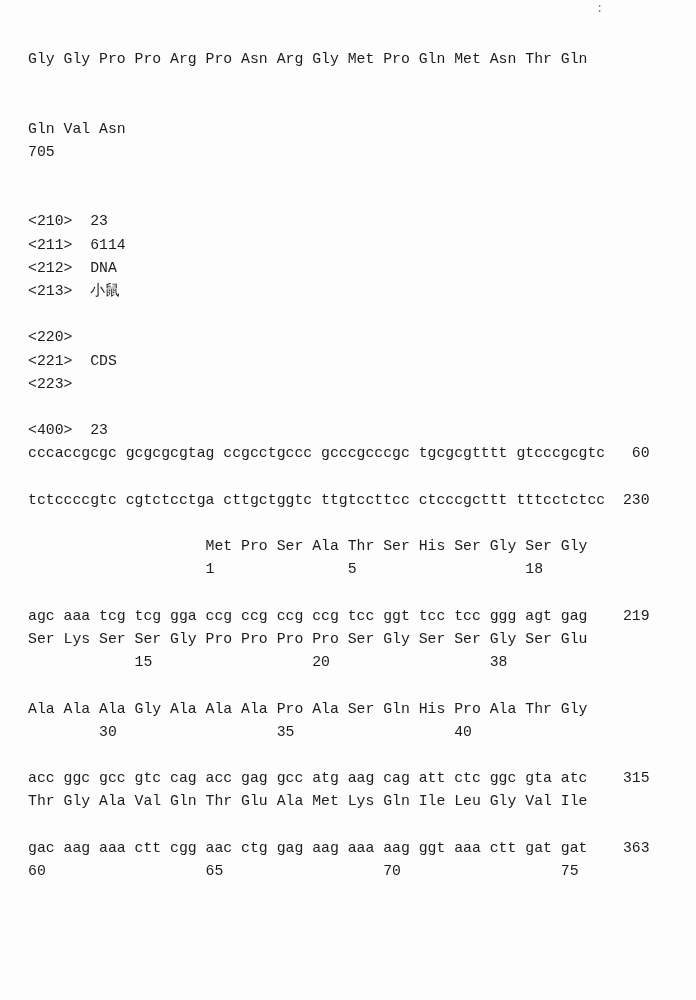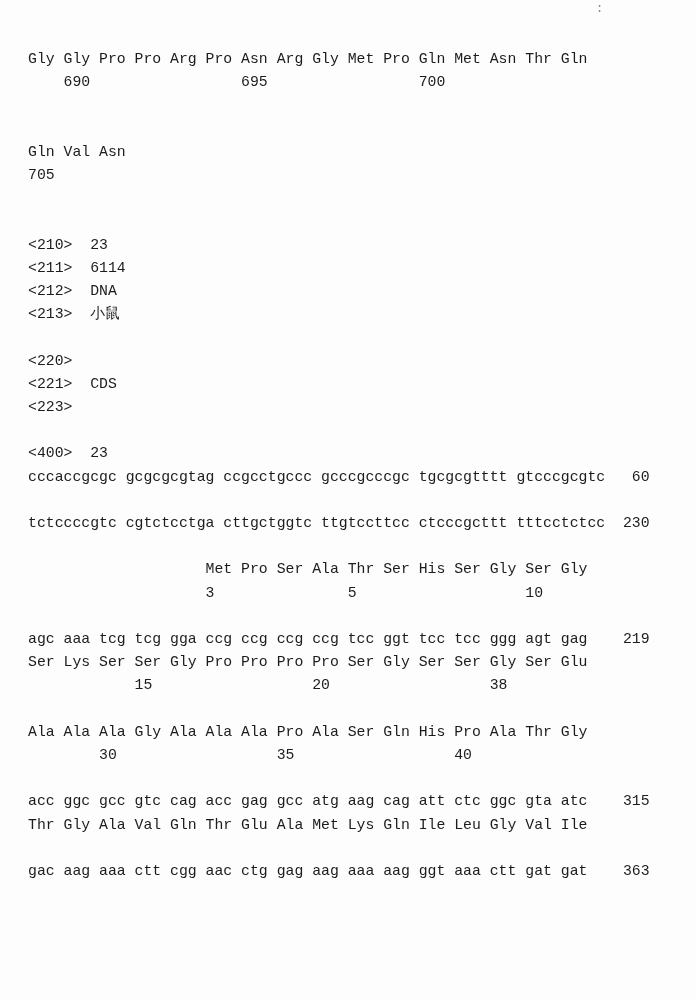--- a/index.html
+++ b/index.html
@@ -35,21 +35,20 @@
     white-space: pre;
   }
 </style>
 </head>
 <body>
 
 <div class="page" style="background: rgb(253, 253, 253);">
   <div class="artifact">:</div>
   <div class="doc" id="doc" style="color: rgb(28, 28, 28);">
       <div class="line">Gly Gly Pro Pro Arg Pro Asn Arg Gly Met Pro Gln Met Asn Thr Gln</div>
-      <div class="line">    690                 695                 700</div>
       <div class="line"></div>
       <div class="line"></div>
       <div class="line">Gln Val Asn</div>
       <div class="line">705</div>
       <div class="line"></div>
       <div class="line"></div>
       <div class="line">&lt;210&gt;  23</div>
       <div class="line">&lt;211&gt;  6114</div>
       <div class="line">&lt;212&gt;  DNA</div>
       <div class="line">&lt;213&gt;  小鼠</div>
@@ -57,27 +56,28 @@
       <div class="line">&lt;220&gt;</div>
       <div class="line">&lt;221&gt;  CDS</div>
       <div class="line">&lt;223&gt;</div>
       <div class="line"></div>
       <div class="line">&lt;400&gt;  23</div>
       <div class="line">cccaccgcgc gcgcgcgtag ccgcctgccc gcccgcccgc tgcgcgtttt gtcccgcgtc   60</div>
       <div class="line"></div>
       <div class="line">tctccccgtc cgtctcctga cttgctggtc ttgtccttcc ctcccgcttt tttcctctcc  230</div>
       <div class="line"></div>
       <div class="line">                    Met Pro Ser Ala Thr Ser His Ser Gly Ser Gly</div>
-      <div class="line">                    3               5                   10</div>
+      <div class="line">                    1               5                   18</div>
       <div class="line"></div>
       <div class="line">agc aaa tcg tcg gga ccg ccg ccg ccg tcc ggt tcc tcc ggg agt gag    219</div>
       <div class="line">Ser Lys Ser Ser Gly Pro Pro Pro Pro Ser Gly Ser Ser Gly Ser Glu</div>
       <div class="line">            15                  20                  38</div>
       <div class="line"></div>
       <div class="line">Ala Ala Ala Gly Ala Ala Ala Pro Ala Ser Gln His Pro Ala Thr Gly</div>
       <div class="line">        30                  35                  40</div>
       <div class="line"></div>
       <div class="line">acc ggc gcc gtc cag acc gag gcc atg aag cag att ctc ggc gta atc    315</div>
       <div class="line">Thr Gly Ala Val Gln Thr Glu Ala Met Lys Gln Ile Leu Gly Val Ile</div>
       <div class="line"></div>
       <div class="line">gac aag aaa ctt cgg aac ctg gag aag aaa aag ggt aaa ctt gat gat    363</div>
+      <div class="line">60                  65                  70                  75</div>
     </div>
 </div>
 
 </body></html>

